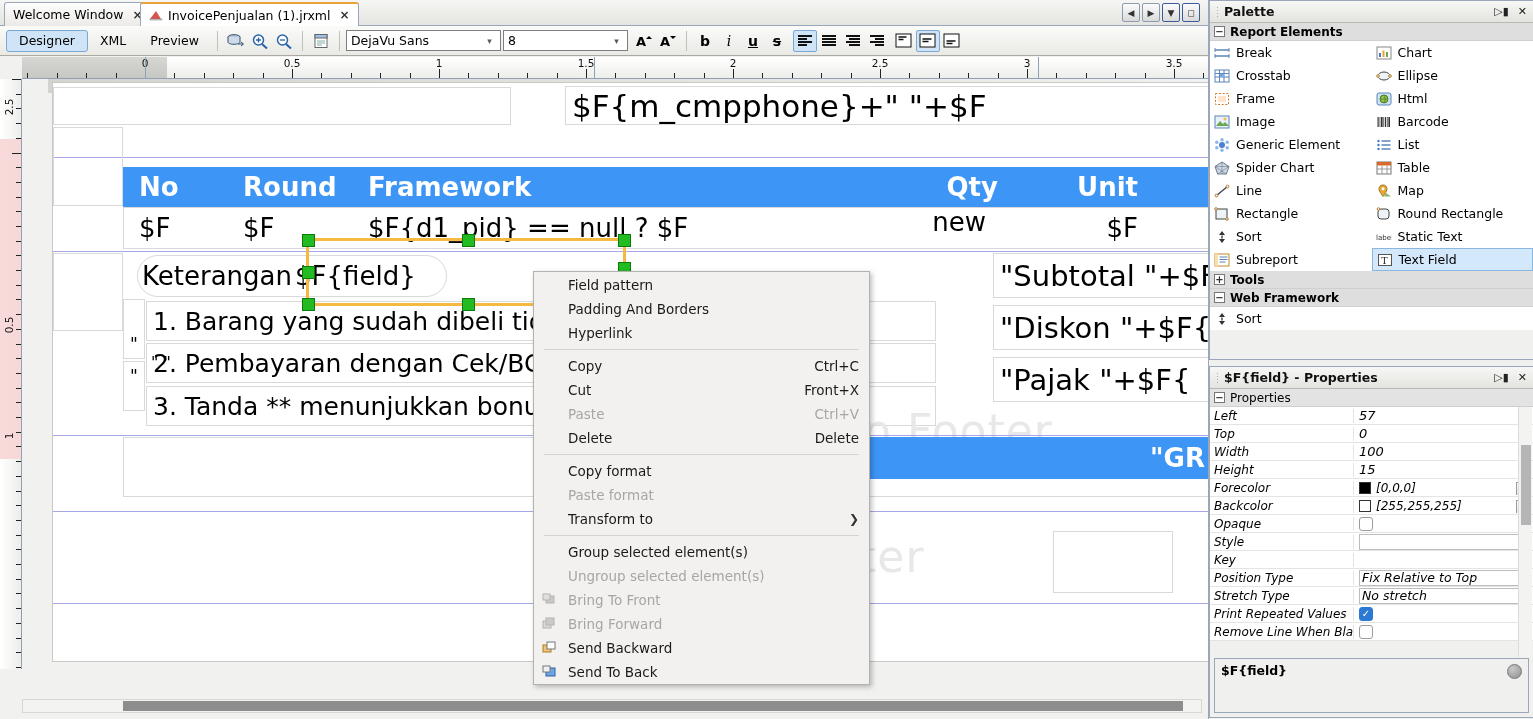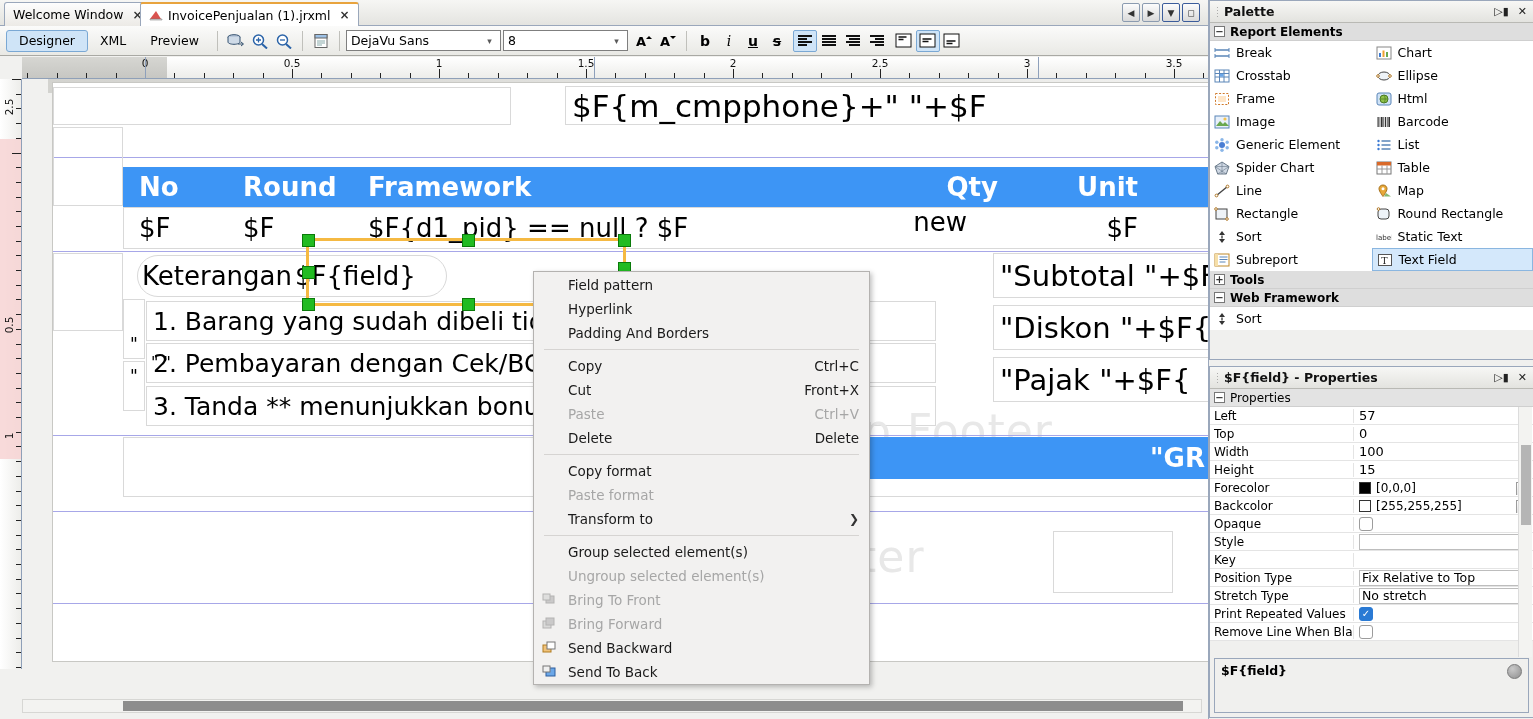--- a/index.html
+++ b/index.html
@@ -131,21 +131,21 @@
   .palgrid { display:flex; }
   .palcol { width:162px; }
   .pitem { height:23px; display:flex; align-items:center; padding-left:4px; font-size:12.5px;
      gap:6px; }
   .pitem.sel { background:#d4e8fb; border:1px solid #8ab6e0; }
   .pitem .pi { width:16px; height:16px; display:flex; align-items:center; justify-content:center; }
 
   
   .proptbl { background:#fff; }
   .prow { display:flex; height:18px; border-bottom:1px solid #e4e4e4; font-size:12px;
-     align-items:center; }
+     align-items:center;font-style:italic; }
   .prow .k { width:144px; padding-left:4px; border-right:1px solid #e4e4e4; overflow:hidden;
      white-space:nowrap; }
   .prow .v { flex:1; padding-left:5px; display:flex; align-items:center; gap:5px;
      position:relative; overflow:hidden; white-space:nowrap; }
   .prow .v.big { font-size:13px; }
   .swatch { width:12px; height:12px; border:1px solid #333; }
   .dots { position:absolute; right:1px; top:1px; width:16px; height:15px; border:1px solid #9c9c9c;
      background:linear-gradient(#fdfdfd,#e2e2e2); font-size:10px; display:flex;
      align-items:center; justify-content:center; color:#333; }
   .chk { width:14px; height:14px; border:1px solid #9c9c9c; border-radius:3px; background:#fff; }
@@ -433,21 +433,21 @@
         <div class="elhead el" style="left:86px;top:84px;width:90px;height:40px;font-size:26px;">No</div>
         <div class="elhead el" style="left:190px;top:84px;width:110px;height:40px;font-size:26px;">Round</div>
         <div class="elhead el" style="left:315px;top:84px;width:200px;height:40px;font-size:26px;">Framework</div>
         <div class="elhead el" style="left:855px;top:84px;width:90px;height:40px;font-size:26px;justify-content:flex-end;">Qty</div>
         <div class="elhead el" style="left:975px;top:84px;width:110px;height:40px;font-size:26px;justify-content:flex-end;">Unit</div>
 
         <div class="el" style="left:70px;top:124px;width:1090px;height:42px;border-color:#d9d9d9;"></div>
         <div class="el" style="left:86px;top:126px;width:70px;height:38px;font-size:26px;border:none;">$F</div>
         <div class="el" style="left:190px;top:126px;width:70px;height:38px;font-size:26px;border:none;">$F</div>
         <div class="el" style="left:315px;top:126px;width:500px;height:38px;font-size:26px;border:none;">$F{d1_pid} == null ? $F</div>
-        <div class="el" style="left:809px;top:126px;width:105px;height:26px;font-size:26px;border:none;justify-content:flex-end;">new</div>
+        <div class="el" style="left:828px;top:126px;width:105px;height:26px;font-size:26px;border:none;justify-content:flex-end;">new</div>
         <div class="el" style="left:975px;top:126px;width:110px;height:38px;font-size:26px;border:none;justify-content:flex-end;">$F</div>
         <div class="bandline" style="top:168px;"></div>
 
         <div class="el" style="left:0px;top:170px;width:70px;height:78px;"></div>
         <div class="el" style="left:84px;top:172px;width:310px;height:42px;font-size:26px;padding-left:4px;border-radius:21px;">Keterangan</div>
         <div class="el" style="left:236px;top:172px;width:310px;height:42px;font-size:26px;padding-left:6px;border:none;">$F{field}</div>
 
         <div class="el" style="left:940px;top:170px;width:220px;height:45px;font-size:29px;padding-left:6px;">"Subtotal "+$F{</div>
         <div class="el" style="left:940px;top:222px;width:220px;height:45px;font-size:29px;padding-left:6px;">"Diskon "+$F{</div>
         <div class="el" style="left:940px;top:274px;width:220px;height:45px;font-size:29px;padding-left:6px;">"Pajak "+$F{</div>
@@ -483,24 +483,24 @@
 
     <div class="hscroll">
       <div class="thumb"></div>
     </div>
 
     <div class="ctxmenu" id="ctxmenu">
         <div class="mi">
           <span>Field pattern</span>
         </div>
         <div class="mi">
+          <span>Padding And Borders</span>
+        </div>
+        <div class="mi">
           <span>Hyperlink</span>
-        </div>
-        <div class="mi">
-          <span>Padding And Borders</span>
         </div>
         <div class="msep"></div>
         <div class="mi">
           <span>Copy</span>
           <span class="acc">Ctrl+C</span>
         </div>
         <div class="mi">
           <span>Cut</span>
           <span class="acc">Front+X</span>
         </div>

